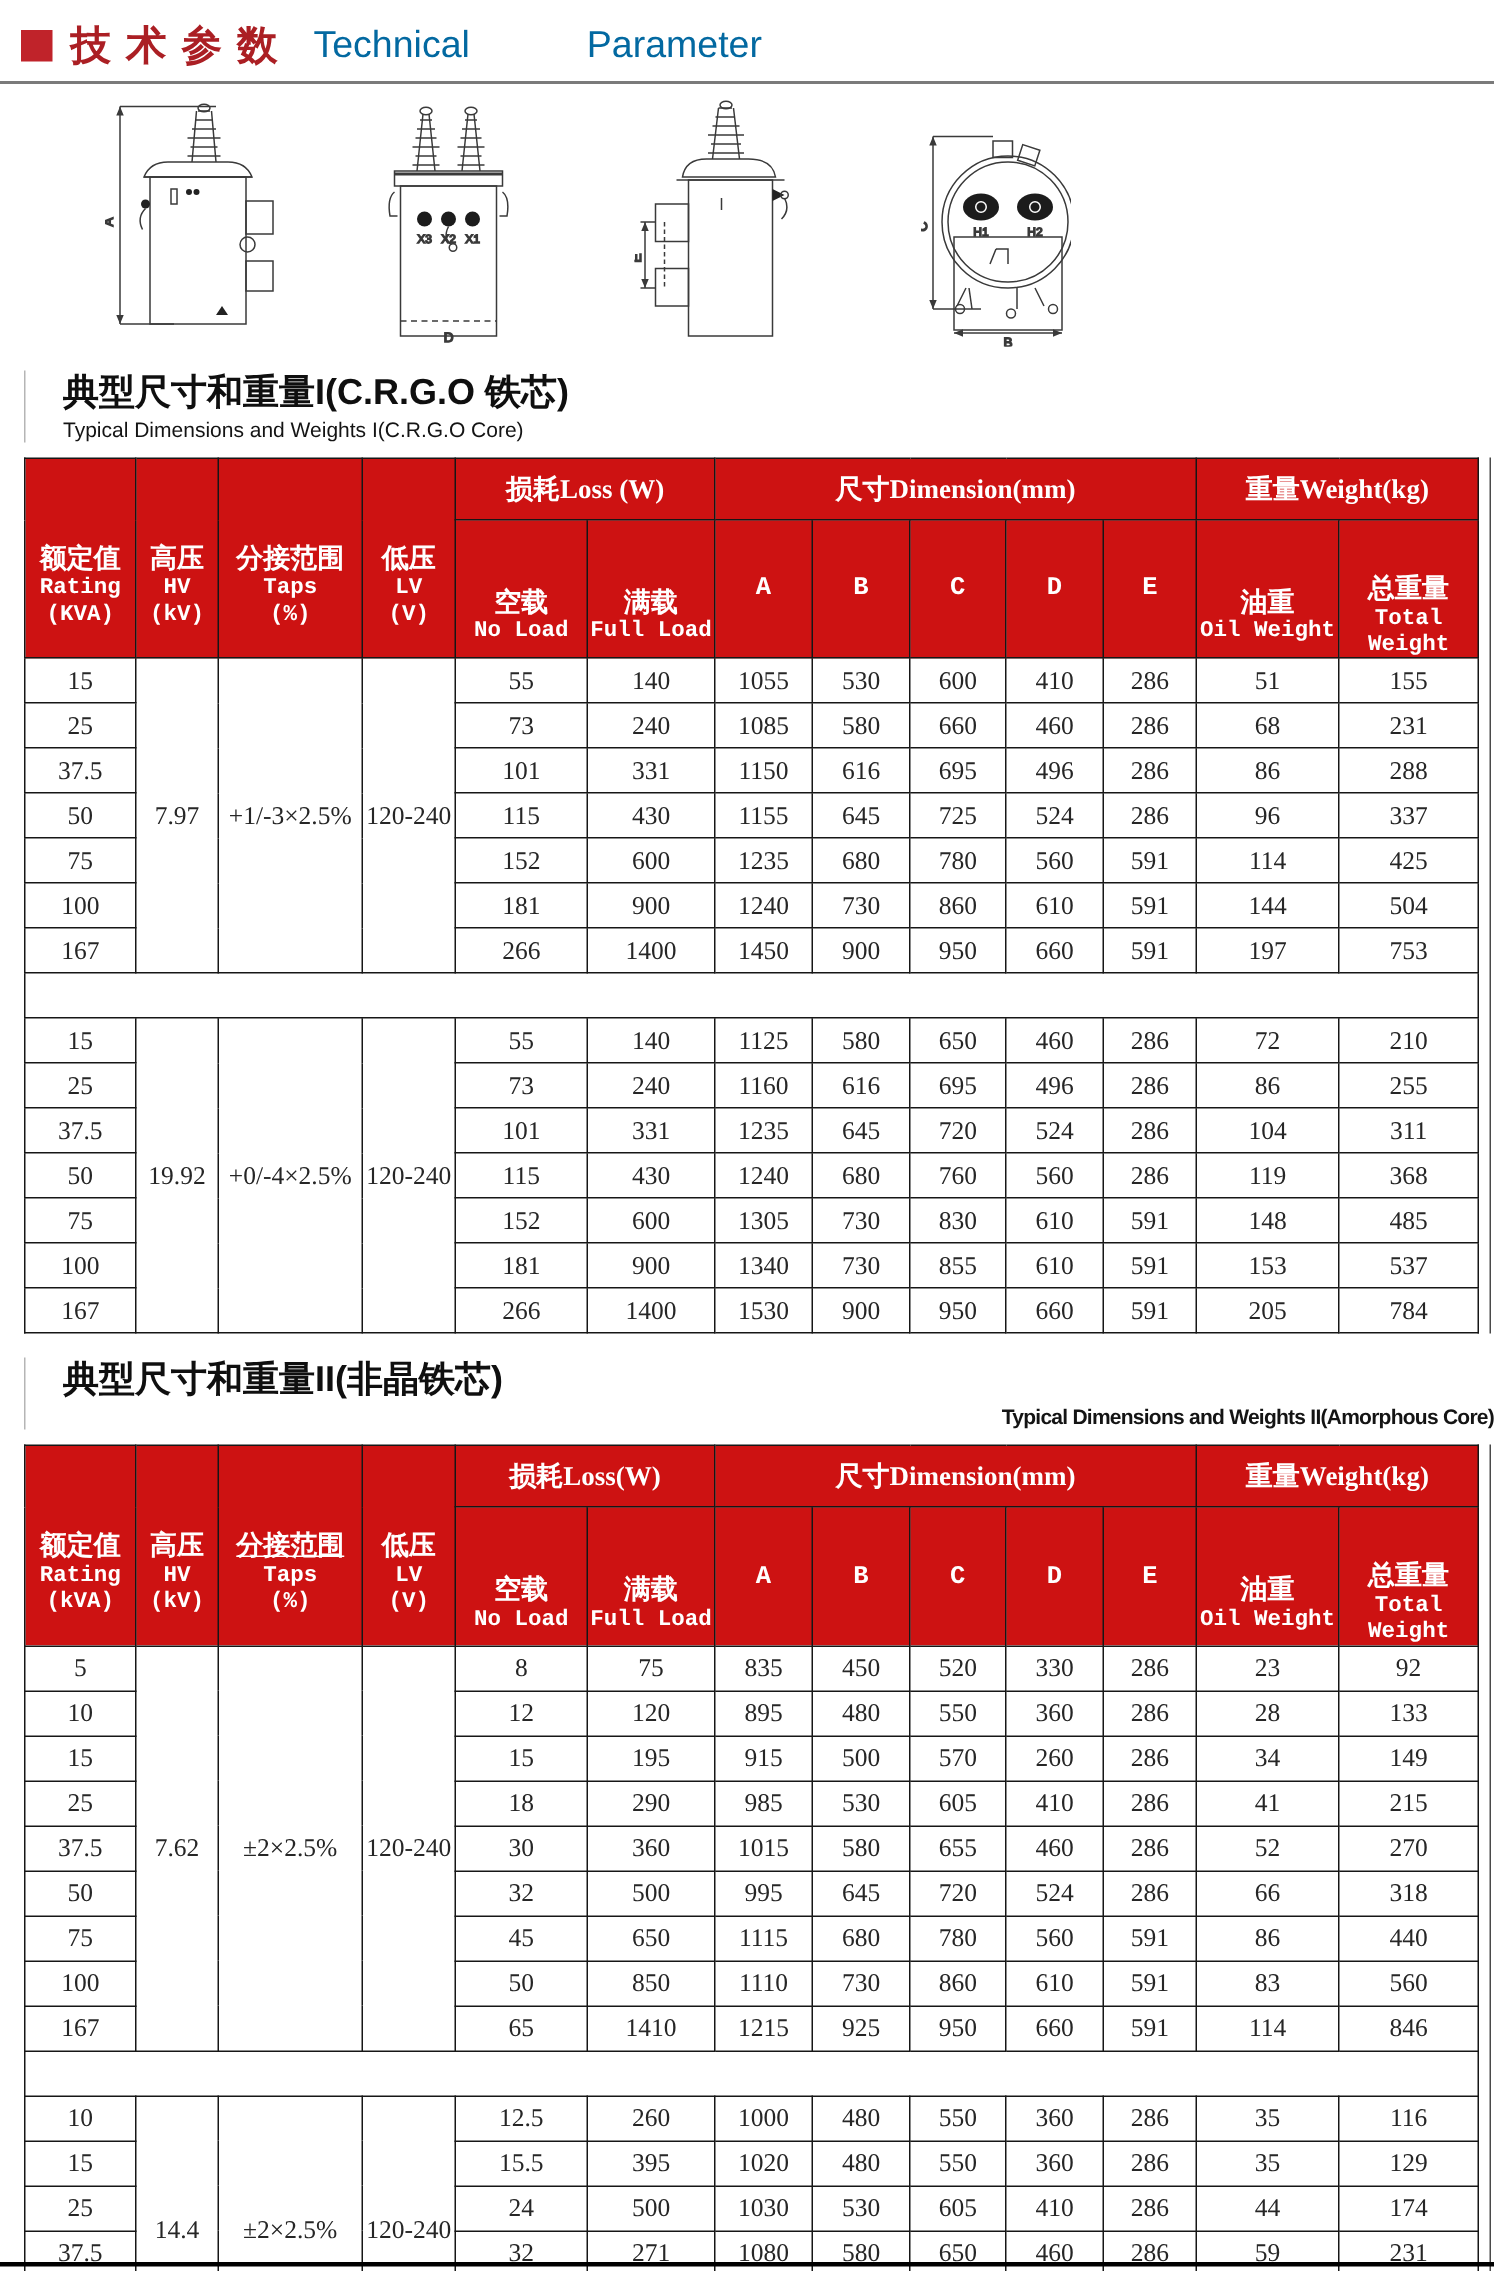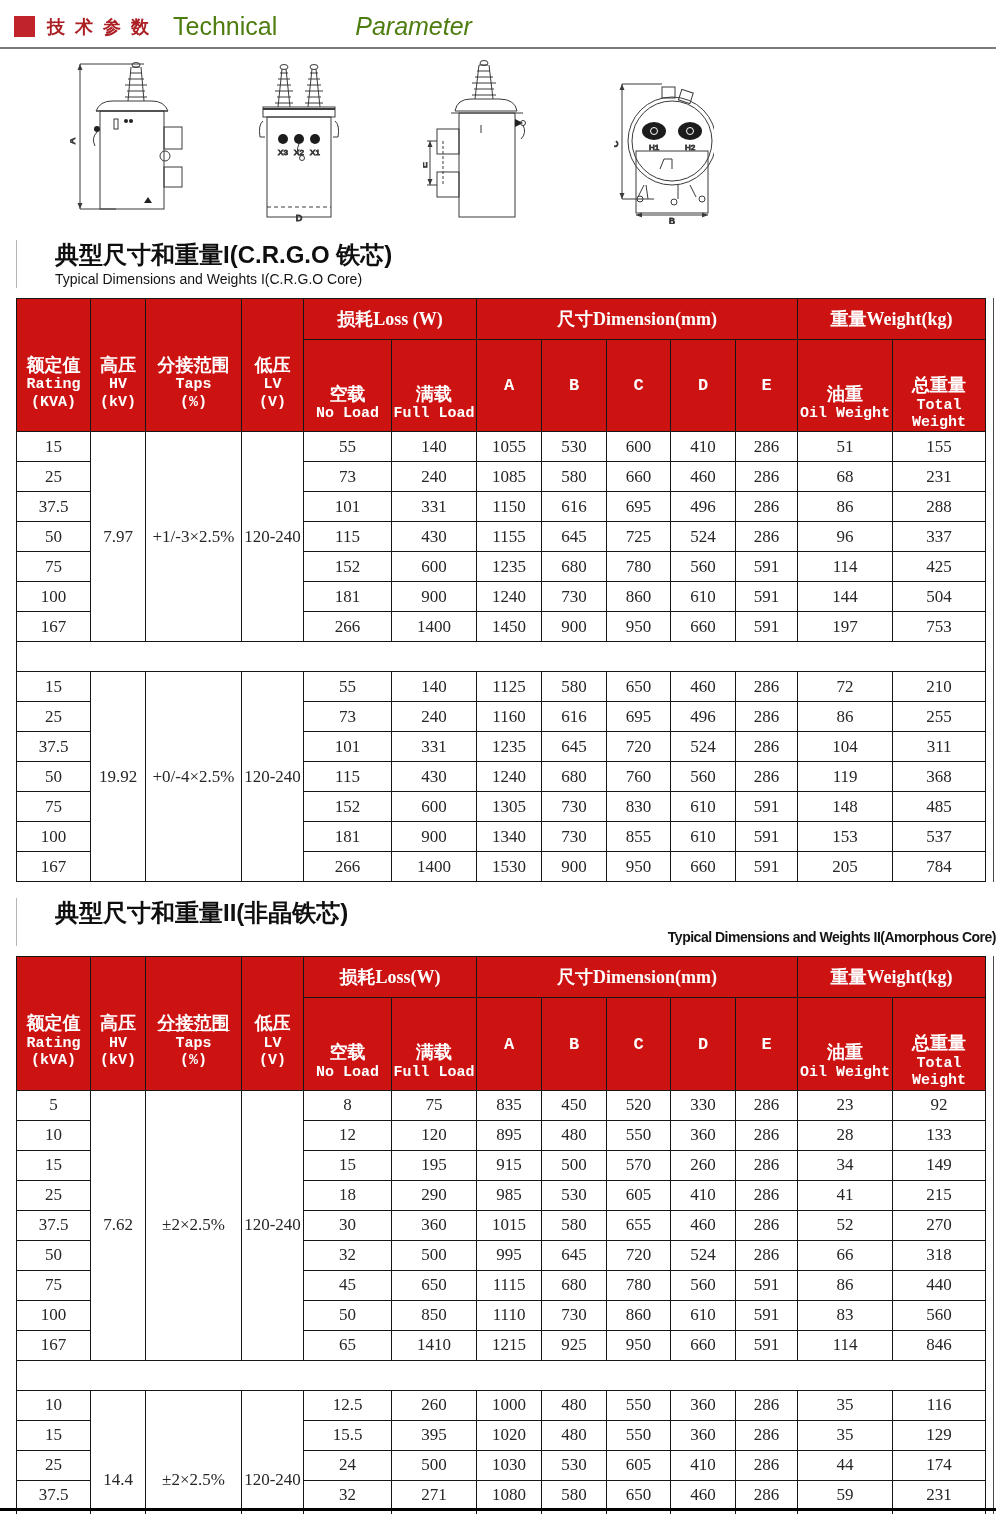--- a/index.html
+++ b/index.html
@@ -2,32 +2,32 @@
 <html style="--header-red: #cd1212; --title-red: #ab1f24; --square-red: #c0232a;"><head>
 <meta charset="utf-8">
 <style>
   html,body{margin:0;padding:0;background:#fff;}
   #page{position:relative;width:996px;height:1514px;background:#ffffff;overflow:hidden;
         font-family:"Liberation Sans","DejaVu Sans",sans-serif;color:#1c1c1c;}
 
   
   .hdr{display:flex;align-items:center;padding:12px 0 6px 14px;border-bottom:2px solid #7a7a7a;}
   .hdr .sq{width:21px;height:21px;background:var(--square-red,#c0232a);margin-right:12px;}
-  .hdr .zh{font-size:18px;font-weight:bold;color:var(--title-red,#ab1f24);letter-spacing:10px;text-align:right;}
-  .hdr .en{font-size:25px;color:#4d7c0f;margin-left:14px;}
-  .hdr .en2{margin-left:78px;font-style:italic;}
+  .hdr .zh{font-size:27px;font-weight:bold;color:var(--title-red,#ab1f24);letter-spacing:10px;text-align:right;}
+  .hdr .en{font-size:25px;color:#0369a1;margin-left:14px;}
+  .hdr .en2{margin-left:78px;}
 
   
   .draw-row{display:flex;align-items:flex-start;margin:10px 0 4px 70px;}
   .draw-row svg{flex:none;}
   .d2{margin-left:65px;} .d3{margin-left:78px;} .d4{margin-left:87px;}
   svg text{font-family:"Liberation Sans",sans-serif;fill:#333;}
 
   
-  .sec-title{margin:16px 0 10px 16px;padding-left:38px;border-left:1px solid #b5b5b5;}
+  .sec-title{margin:16px 0 10px 16px;padding-left:25px;border-left:1px solid #b5b5b5;}
   .sec-title .zh{font-size:24px;font-weight:bold;color:#0f0f0f;line-height:1.25;}
   .sec-title .en{font-size:14px;color:#141414;line-height:1.3;}
   .sec-title.bold-en .en{font-weight:bold;letter-spacing:-0.5px;text-align:right;}
 
   
   .table-wrap{position:relative;width:969px;margin-left:16px;}
   .table-wrap::after{content:"";position:absolute;top:0;bottom:0;right:-9px;border-right:1.5px solid #4a4a4a;}
   table.spec{border-collapse:collapse;table-layout:fixed;width:969px;}
   table.spec th,table.spec td{border:1px solid #161616;text-align:center;vertical-align:middle;padding:0;}
   table.spec thead th{background:var(--header-red,#cd1212);color:#fff;font-weight:bold;}

